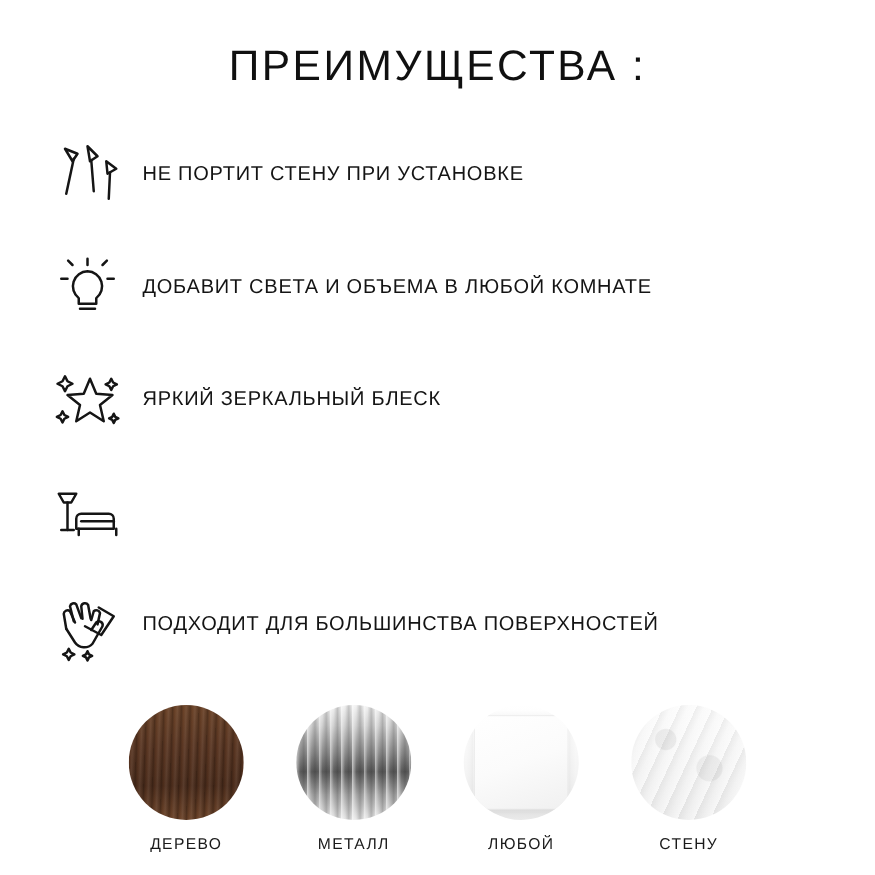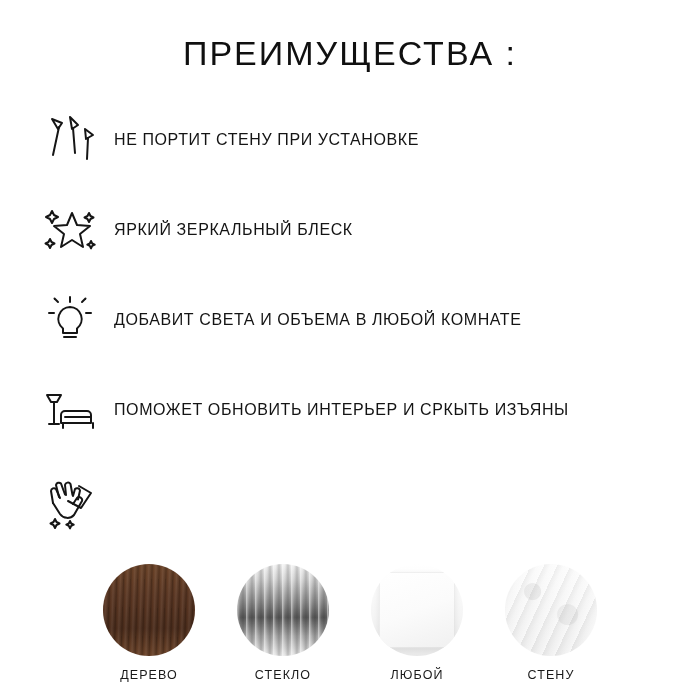--- a/index.html
+++ b/index.html
@@ -148,87 +148,87 @@
           <path d="M46 20 L54 26 L47 30 Z"></path>
           <path d="M49 29 L48 50"></path>
         </svg>
       </div>
       <div class="benefit-text">НЕ ПОРТИТ СТЕНУ  ПРИ УСТАНОВКЕ</div>
     </div>
 
     <div class="benefit-row">
       <div class="benefit-icon">
         <svg width="62" height="62" viewBox="0 0 62 62" fill="none" stroke="#151515" stroke-width="2" stroke-linecap="round" stroke-linejoin="round">
-          <path d="M33 14 L38 26 L51 27 L41 35 L44 48 L33 41 L22 48 L25 35 L15 27 L28 26 Z"></path>
-          <path d="M13 12 l2 4 4 2 -4 2 -2 4 -2 -4 -4 -2 4 -2 Z"></path>
-          <path d="M50 14 l1.5 3 3 1.5 -3 1.5 -1.5 3 -1.5 -3 -3 -1.5 3 -1.5 Z"></path>
-          <path d="M11 40 l1.5 3 3 1.5 -3 1.5 -1.5 3 -1.5 -3 -3 -1.5 3 -1.5 Z"></path>
-          <path d="M52 42 l1.2 2.5 2.5 1.2 -2.5 1.2 -1.2 2.5 -1.2 -2.5 -2.5 -1.2 2.5 -1.2 Z"></path>
-        </svg>
-      </div>
-      <div class="benefit-text">ЯРКИЙ ЗЕРКАЛЬНЫЙ БЛЕСК</div>
-    </div>
-
-    <div class="benefit-row">
-      <div class="benefit-icon">
-        <svg width="62" height="62" viewBox="0 0 62 62" fill="none" stroke="#151515" stroke-width="2" stroke-linecap="round" stroke-linejoin="round">
           <path d="M31 18 a12 12 0 0 0 -7 21.5 v4.5 h14 v-4.5 A12 12 0 0 0 31 18 Z"></path>
           <path d="M25 48 h12"></path>
           <path d="M31 8 v5"></path>
           <path d="M15 24 h-5"></path>
           <path d="M47 24 h5"></path>
           <path d="M19 13 l-3.5 -3.5"></path>
           <path d="M43 13 l3.5 -3.5"></path>
         </svg>
       </div>
       <div class="benefit-text">ДОБАВИТ СВЕТА И ОБЪЕМА В ЛЮБОЙ КОМНАТЕ</div>
     </div>
 
     <div class="benefit-row">
       <div class="benefit-icon">
         <svg width="62" height="62" viewBox="0 0 62 62" fill="none" stroke="#151515" stroke-width="2" stroke-linecap="round" stroke-linejoin="round">
+          <path d="M33 14 L38 26 L51 27 L41 35 L44 48 L33 41 L22 48 L25 35 L15 27 L28 26 Z"></path>
+          <path d="M13 12 l2 4 4 2 -4 2 -2 4 -2 -4 -4 -2 4 -2 Z"></path>
+          <path d="M50 14 l1.5 3 3 1.5 -3 1.5 -1.5 3 -1.5 -3 -3 -1.5 3 -1.5 Z"></path>
+          <path d="M11 40 l1.5 3 3 1.5 -3 1.5 -1.5 3 -1.5 -3 -3 -1.5 3 -1.5 Z"></path>
+          <path d="M52 42 l1.2 2.5 2.5 1.2 -2.5 1.2 -1.2 2.5 -1.2 -2.5 -2.5 -1.2 2.5 -1.2 Z"></path>
+        </svg>
+      </div>
+      <div class="benefit-text">ЯРКИЙ ЗЕРКАЛЬНЫЙ БЛЕСК</div>
+    </div>
+
+    <div class="benefit-row">
+      <div class="benefit-icon">
+        <svg width="62" height="62" viewBox="0 0 62 62" fill="none" stroke="#151515" stroke-width="2" stroke-linecap="round" stroke-linejoin="round">
           <path d="M8 16 h14 l-4 7 h-6 Z"></path>
           <path d="M15 23 v22"></path>
           <path d="M10 45 h10"></path>
           <path d="M26 32 h22 a4 4 0 0 1 4 4 v8 h-30 v-8 a4 4 0 0 1 4 -4 Z"></path>
           <path d="M26 38 h26"></path>
           <path d="M24 44 v5"></path>
           <path d="M54 44 v5"></path>
         </svg>
       </div>
-      <div class="benefit-text">ПОМОЖЕТ ОБНОВИТЬ ИНТЕРЬЕР И СРКЫТЬ ИЗЪЯНЫ</div>
     </div>
 
     <div class="benefit-row">
       <div class="benefit-icon">
         <svg width="62" height="62" viewBox="0 0 62 62" fill="none" stroke="#151515" stroke-width="2" stroke-linecap="round" stroke-linejoin="round">
           <path d="M14 34 l-2 -12 a3 3 0 0 1 5 -2 l4 9"></path>
           <path d="M20 28 l-3 -12 a3 3 0 0 1 5 -1.5 l4 11"></path>
           <path d="M27 26 l-1 -10 a3 3 0 0 1 5.5 -1 l2 11"></path>
           <path d="M34 27 l2 -7 a3 3 0 0 1 5 1.5 l-2 9"></path>
           <path d="M14 34 l7 11 a9 9 0 0 0 14 1 l8 -14 a3 3 0 0 0 -5 -3 l-4 6"></path>
           <path d="M40 17 l12 7 -10 15 -13 -7"></path>
           <path d="M16 50 l1.5 3 3 1.5 -3 1.5 -1.5 3 -1.5 -3 -3 -1.5 3 -1.5 Z"></path>
           <path d="M31 52 l1.2 2.5 2.5 1.2 -2.5 1.2 -1.2 2.5 -1.2 -2.5 -2.5 -1.2 2.5 -1.2 Z"></path>
         </svg>
       </div>
+      <div class="benefit-text">ПОДХОДИТ ДЛЯ БОЛЬШИНСТВА ПОВЕРХНОСТЕЙ</div>
     </div>
 
   </div>
 
   <div class="samples">
 
     <div class="sample">
       <div class="swatch sw-wood"></div>
       <div class="sample-label">ДЕРЕВО</div>
     </div>
 
     <div class="sample">
       <div class="swatch sw-metal"></div>
-      <div class="sample-label">СТЕКЛО</div>
+      <div class="sample-label">МЕТАЛЛ</div>
     </div>
 
     <div class="sample">
       <div class="swatch sw-tile"></div>
       <div class="sample-label">ЛЮБОЙ</div>
     </div>
 
     <div class="sample">
       <div class="swatch sw-wall"></div>
       <div class="sample-label">СТЕНУ</div>

